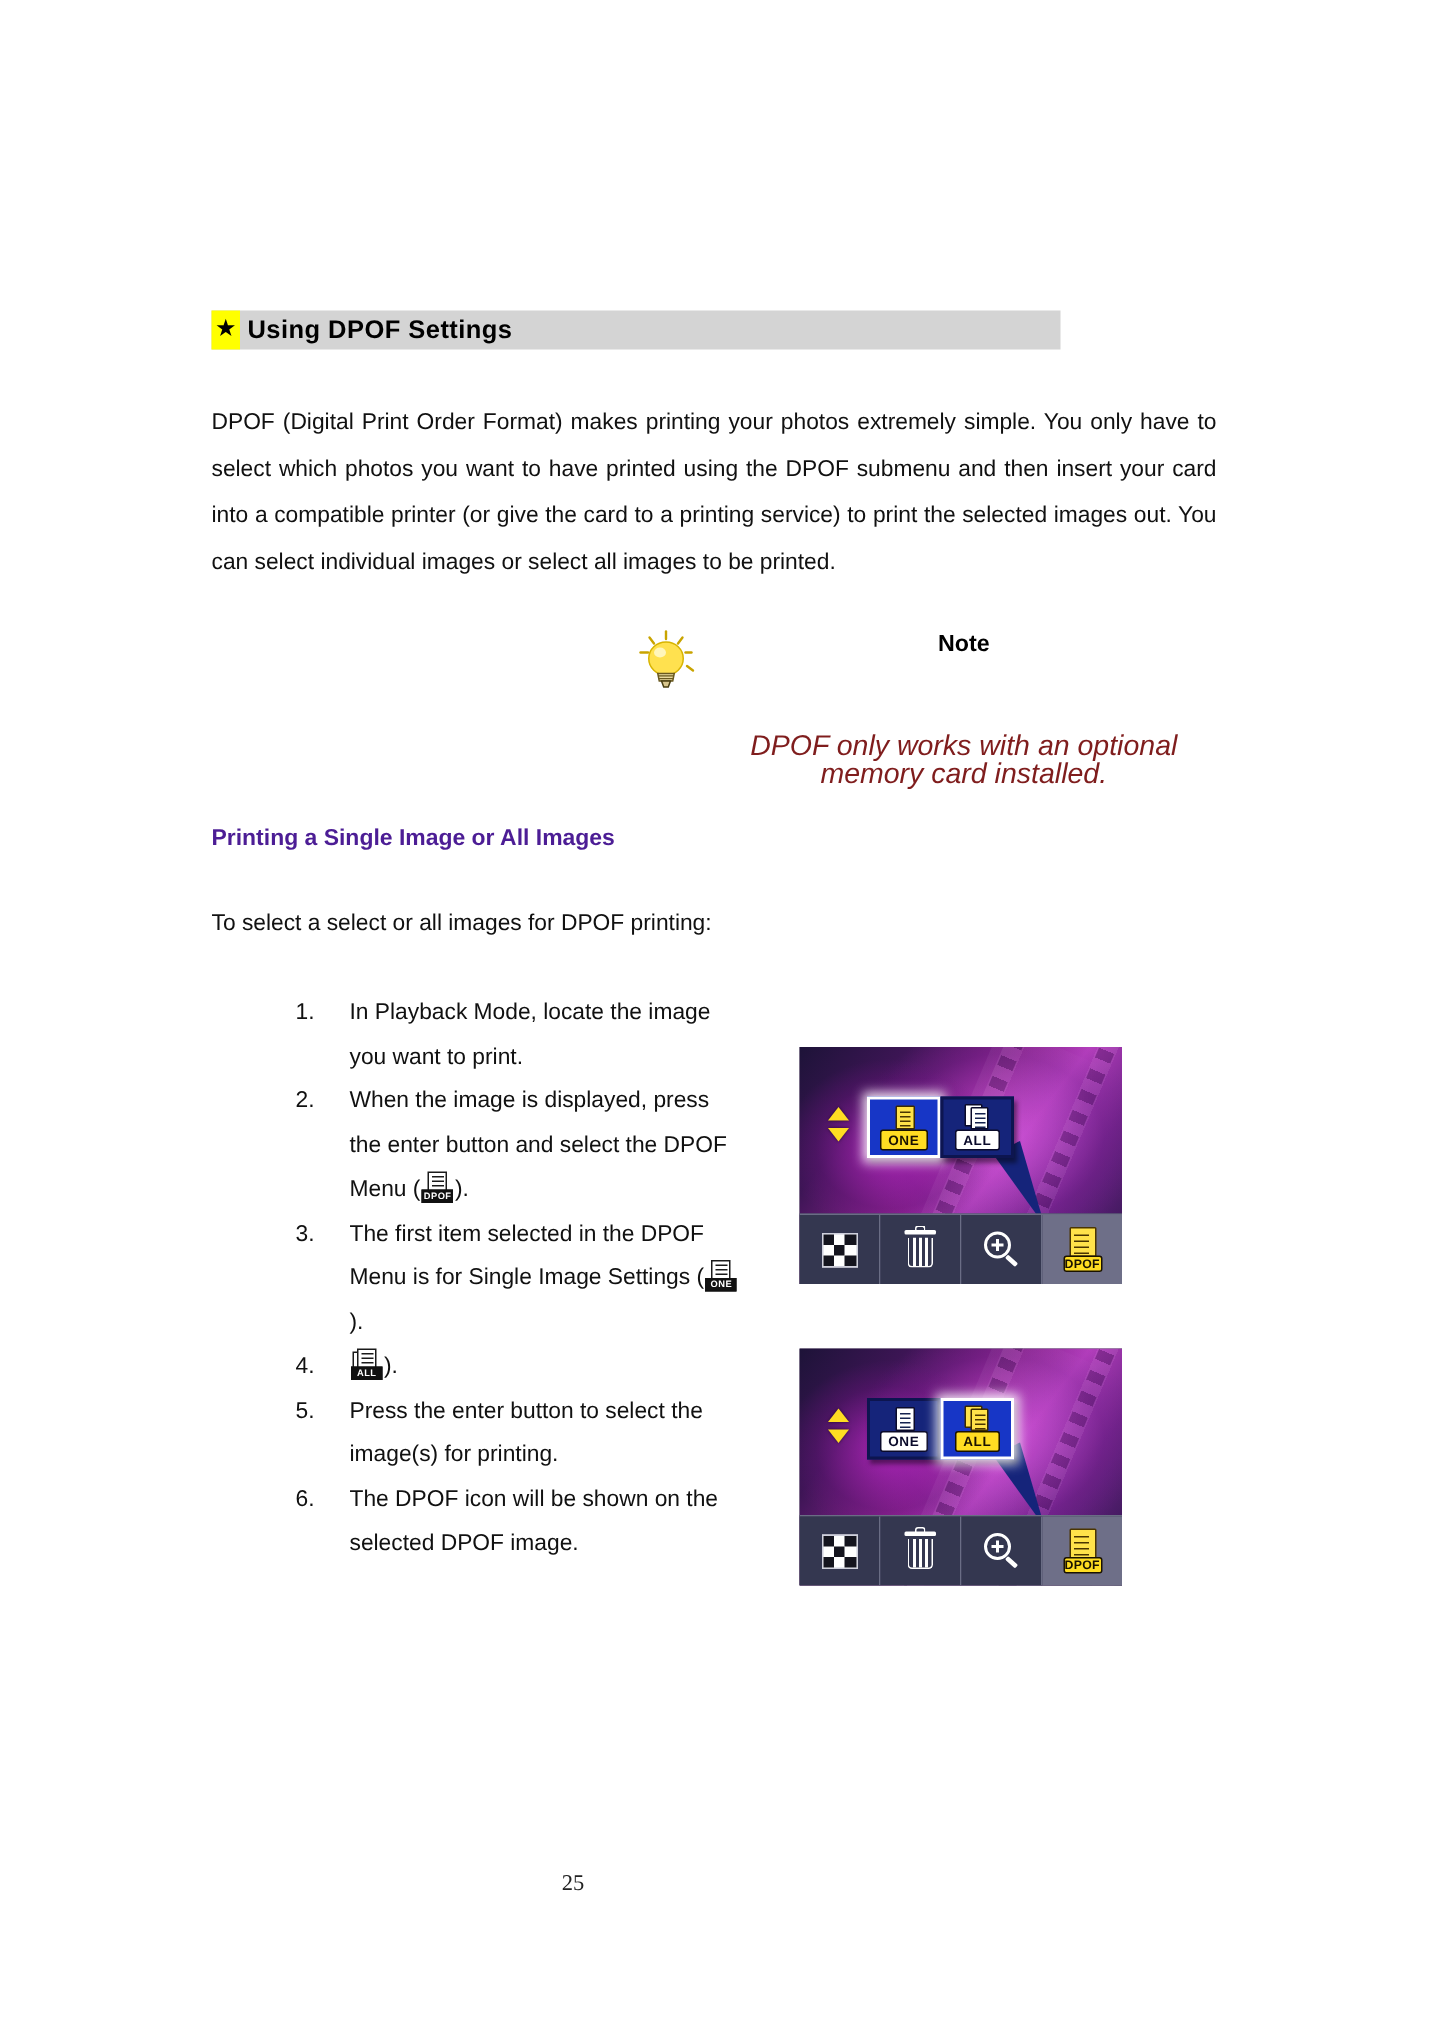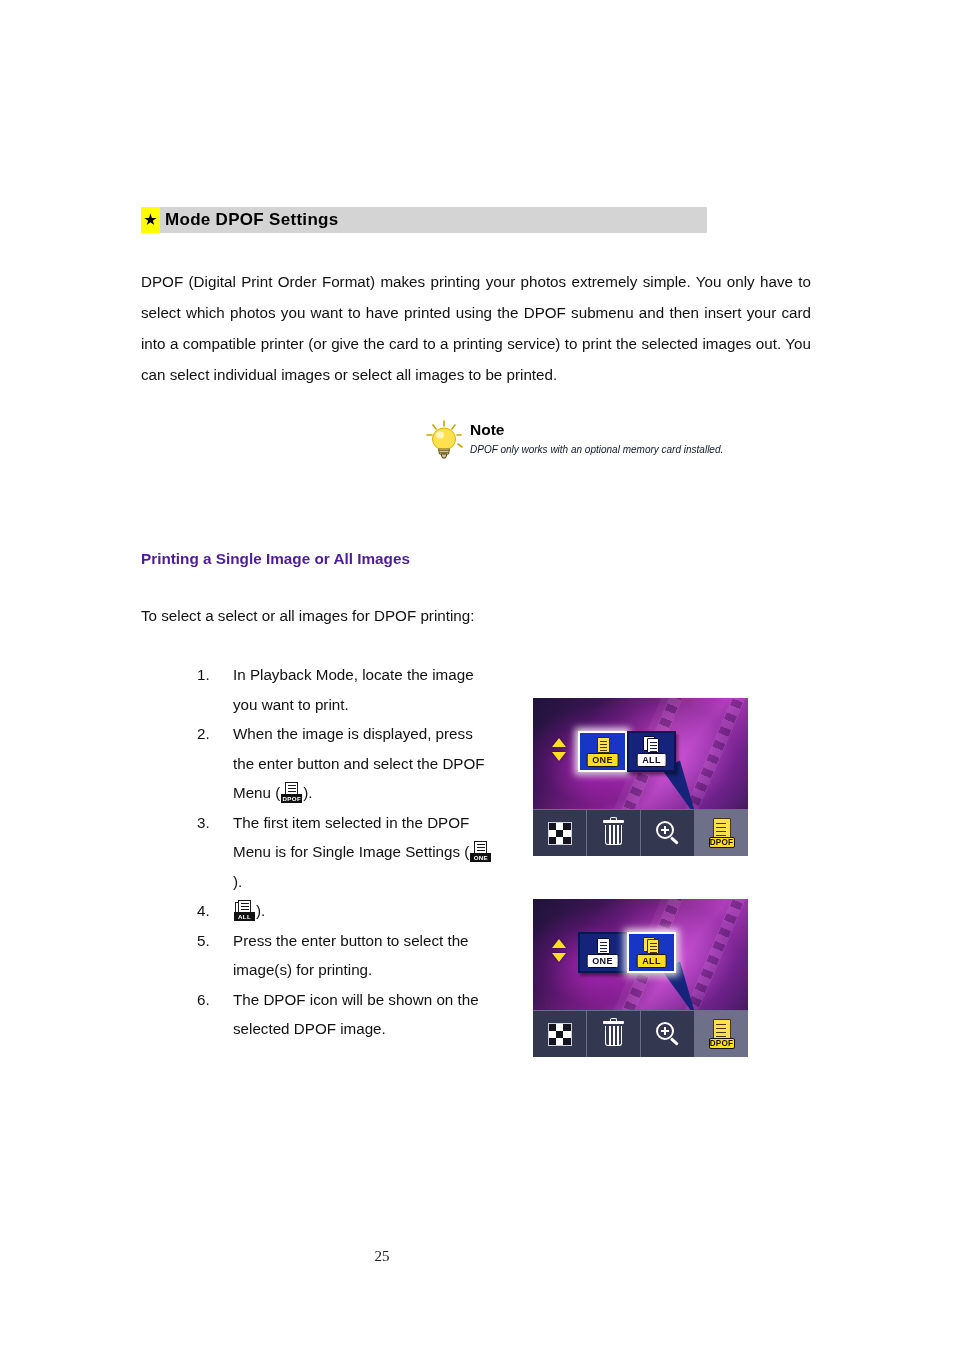--- a/index.html
+++ b/index.html
@@ -68,44 +68,46 @@
   }
 
   
   .note-block {
     position: absolute;
     left: 424px;
     top: 418px;
     width: 400px;
     display: flex;
     align-items: flex-start;
+    text-align: center;
   }
   .bulb {
     position: relative;
     width: 42px;
     height: 46px;
     flex: 0 0 42px;
     margin-top: 2px;
   }
   .note-text-wrap {
     margin-left: 4px;
     padding-top: 2px;
   }
   .note-title {
     font-size: 15.5px;
     font-weight: bold;
     line-height: 20px;
     color: #000;
   }
   .note-body {
-    font-size: 10px;
+    font-size: 19px;
     font-style: italic;
     line-height: 19px;
-    color: #0f172a;
+    color: #7f1d1d;
     width: 345px;
+    margin-top: 48px;
   }
 
   
   .sub-heading {
     position: absolute;
     left: 141px;
     top: 550px;
     font-size: 15.3px;
     font-weight: bold;
     color: #4c1d95;
@@ -506,21 +508,21 @@
     color: #222;
   }
 </style>
 </head>
 <body>
 
 <div class="page">
 
   <div class="section-bar">
     <div class="star-box">★</div>
-    <div class="section-title">Mode DPOF Settings</div>
+    <div class="section-title">Using DPOF Settings</div>
   </div>
 
   <div class="intro-para">DPOF (Digital Print Order Format) makes printing your photos extremely simple. You only have to select which photos you want to have printed using the DPOF submenu and then insert your card into a compatible printer (or give the card to a printing service) to print the selected images out. You can select individual images or select all images to be printed.</div>
 
   <div class="note-block">
     <div class="bulb">
       <svg width="42" height="46" viewBox="0 0 42 46" xmlns="http://www.w3.org/2000/svg">
         <g stroke="#c9a400" stroke-width="1.6" stroke-linecap="round">
           <line x1="20" y1="1" x2="20" y2="6"></line>
           <line x1="9" y1="5" x2="12" y2="9"></line>

